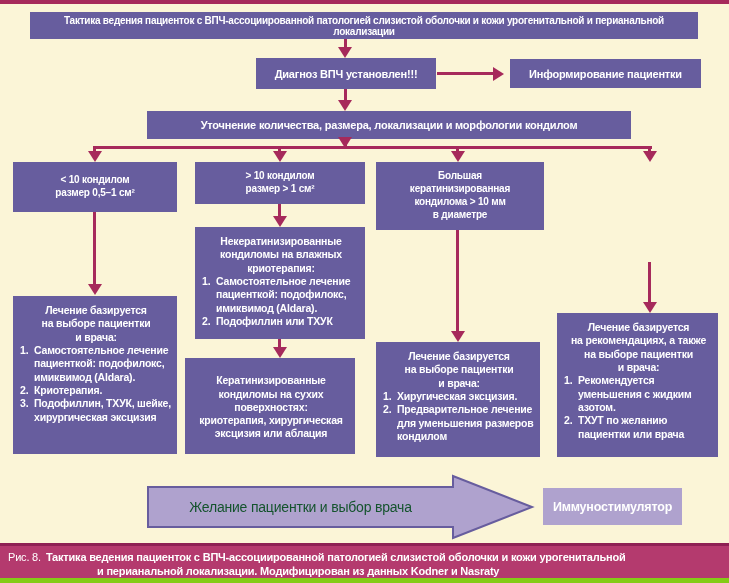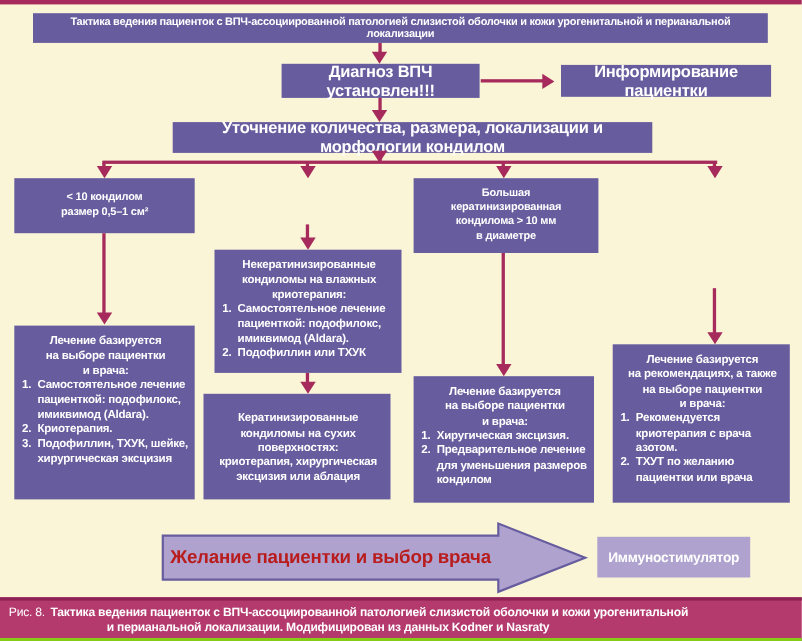--- a/index.html
+++ b/index.html
@@ -2,34 +2,34 @@
 <html><head>
 <meta charset="utf-8">
 <style>
   html,body{margin:0;padding:0;background:#FBF5D7;}
   body{font-family:"Liberation Sans",sans-serif;}
   .canvas{position:relative;width:729px;height:583px;background:#FBF5D7;overflow:hidden;}
   .pbox{position:absolute;background:#675D9E;color:#FFFFFF;font-weight:bold;box-sizing:border-box;}
   .center{display:flex;align-items:center;justify-content:center;text-align:center;}
   .pre{white-space:pre-line;}
   .head{font-size:10px;line-height:1.28;letter-spacing:-0.2px;padding:2px;}
-  .mid{font-size:15px;letter-spacing:-0.2px;}
+  .mid{font-size:11px;letter-spacing:-0.2px;}
   .banner{font-size:10px;letter-spacing:-0.25px;padding:0 4px;}
   .tbox{font-size:10.5px;line-height:1.27;letter-spacing:-0.2px;padding:8px 5px 5px 7px;}
   .box-title{text-align:center;white-space:pre-line;}
   .item{display:flex;text-align:left;}
   .item .n{width:14px;flex:none;}
   .item .t{flex:1;}
   .vline,.hline{position:absolute;background:#A62A5B;}
   .ah{position:absolute;width:0;height:0;}
   .ah-down{border-left:7px solid transparent;border-right:7px solid transparent;border-top:11px solid #A62A5B;}
   .ah-right{border-top:7px solid transparent;border-bottom:7px solid transparent;border-left:11px solid #A62A5B;}
   .lav{position:absolute;background:#AFA2CE;color:#FFFFFF;font-weight:bold;box-sizing:border-box;}
-  .arrow-label{position:absolute;display:flex;align-items:center;justify-content:center;color:#b91c1c;font-weight:bold;font-size:17px;letter-spacing:-0.2px;}
-  .caption{position:absolute;left:0;top:543px;width:729px;height:40px;background:#B43A6E;border-top:3px solid #8E2154;border-bottom:3px solid #84cc16;box-sizing:border-box;color:#FFFFFF;font-size:11px;letter-spacing:-0.2px;}
+  .arrow-label{position:absolute;display:flex;align-items:center;justify-content:center;color:#14532d;font-weight:normal;font-size:14px;letter-spacing:-0.2px;}
+  .caption{position:absolute;left:0;top:543px;width:729px;height:40px;background:#B43A6E;border-top:3px solid #8E2154;border-bottom:5px solid #84cc16;box-sizing:border-box;color:#FFFFFF;font-size:11px;letter-spacing:-0.2px;}
   .cap1{position:absolute;left:8px;top:5px;display:flex;gap:5px;white-space:nowrap;}
   .cap2{position:absolute;left:97px;top:19px;white-space:nowrap;}
   .cap-bold{font-weight:bold;}
   .cap-prefix{font-weight:normal;}
 </style>
 </head>
 <body>
 
 <div class="canvas">
 
@@ -43,21 +43,21 @@
   <div class="pbox center mid" style="left:256px;top:58px;width:180px;height:31px;">Диагноз ВПЧ установлен!!!</div>
 
   <div class="hline" style="left:437px;top:72px;width:58px;height:3px;"></div>
   <div class="ah ah-right" style="left:493px;top:67px;"></div>
 
   <div class="pbox center mid" style="left:510px;top:59px;width:191px;height:29px;">Информирование пациентки</div>
 
   <div class="vline" style="left:344px;top:89px;width:3px;height:13px;"></div>
   <div class="ah ah-down" style="left:338px;top:100px;"></div>
 
-  <div class="pbox center mid" style="left:157px;top:111px;width:436px;height:28px;">Уточнение количества, размера, локализации и морфологии кондилом</div>
+  <div class="pbox center mid" style="left:147px;top:111px;width:484px;height:28px;">Уточнение количества, размера, локализации и морфологии кондилом</div>
 
   <div class="vline" style="left:344px;top:139px;width:3px;height:8px;"></div>
   <div class="ah ah-down" style="left:338px;top:137px;"></div>
 
   <div class="hline" style="left:93px;top:146px;width:559px;height:3px;"></div>
 
   <div class="vline" style="left:93px;top:148px;width:3px;height:5px;"></div>
   <div class="ah ah-down" style="left:88px;top:151px;"></div>
   <div class="vline" style="left:278px;top:148px;width:3px;height:5px;"></div>
   <div class="ah ah-down" style="left:273px;top:151px;"></div>
@@ -81,20 +81,22 @@
     <div class="item">
       <span class="n">2.</span>
       <span class="t">Криотерапия.</span>
     </div>
     <div class="item">
       <span class="n">3.</span>
       <span class="t">Подофиллин, ТХУК, шейке, хирургическая эксцизия</span>
     </div>
   </div>
 
+  <div class="pbox center pre head" style="left:195px;top:162px;width:170px;height:42px;">&gt; 10 кондилом
+размер &gt; 1 см²</div>
   <div class="vline" style="left:278px;top:204px;width:3px;height:14px;"></div>
   <div class="ah ah-down" style="left:273px;top:216px;"></div>
   <div class="pbox tbox" style="left:195px;top:227px;width:170px;height:112px;">
     <div class="box-title">Некератинизированные
 кондиломы на влажных
 криотерапия:</div>
     <div class="item">
       <span class="n">1.</span>
       <span class="t">Самостоятельное лечение пациенткой: подофилокс, имиквимод (Aldara).</span>
     </div>
@@ -133,21 +135,21 @@
 
   <div class="vline" style="left:648px;top:262px;width:3px;height:41px;"></div>
   <div class="ah ah-down" style="left:643px;top:302px;"></div>
   <div class="pbox tbox" style="left:557px;top:313px;width:161px;height:144px;">
     <div class="box-title">Лечение базируется
 на рекомендациях, а также
 на выборе пациентки
 и врача:</div>
     <div class="item">
       <span class="n">1.</span>
-      <span class="t">Рекомендуется криотерапия с врача азотом.</span>
+      <span class="t">Рекомендуется уменьшения с жидким азотом.</span>
     </div>
     <div class="item">
       <span class="n">2.</span>
       <span class="t">ТХУТ по желанию пациентки или врача</span>
     </div>
   </div>
 
   <svg style="position:absolute;left:146px;top:474px;" width="392" height="66" viewBox="0 0 392 66">
     <polygon points="2,13 307,13 307,2 386,33 307,64 307,53 2,53" fill="#AFA2CE" stroke="#675D9E" stroke-width="2" stroke-linejoin="miter"></polygon>
   </svg>

